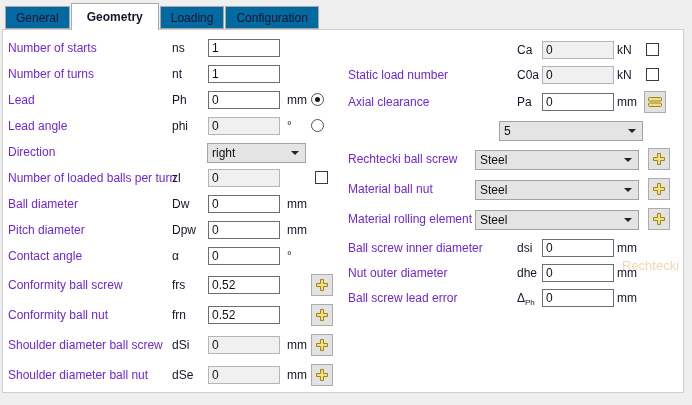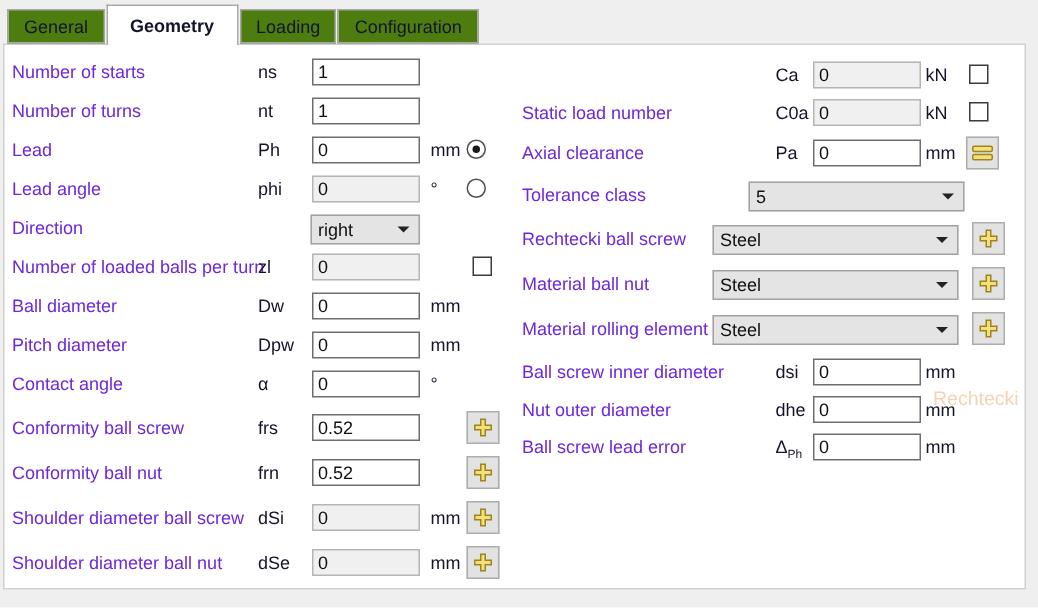--- a/index.html
+++ b/index.html
@@ -14,21 +14,21 @@
   .panel {
     position:absolute; left:2px; top:29px; width:682px; height:364px;
     background:#ffffff; border:1px solid #cfcfcf;
   }
   .tabs {
     position:absolute; left:5px; top:3px; height:27px;
     display:flex; align-items:flex-end; z-index:3;
   }
   .tab {
     height:23px; margin-right:1px; margin-bottom:1px;
-    background:#4d7c0f; border:1px solid #a8a8a8;
+    background:#0369a1; border:1px solid #a8a8a8;
     display:flex; align-items:center; padding:0 10px;
     color:#14142b; cursor:default; white-space:nowrap;
   }
   .tab.active {
     height:27px; margin-bottom:0; background:#ffffff;
     border-bottom:none; padding:0 15px; z-index:4;font-weight:bold;
   }
   
   .row { position:absolute; height:22px; z-index:2; }
   .lrow { left:8px;  width:334px; }
@@ -56,21 +56,21 @@
     background:#e4e4e4; border:1px solid #a2a2a2;
     display:flex; align-items:center; justify-content:space-between;
     padding:0 6px 0 4px; cursor:default;
   }
   .combo .ctext { color:#101010; }
   .arr {
     width:0; height:0;
     border-left:4px solid transparent; border-right:4px solid transparent;
     border-top:4px solid #222;
   }
-  .combo-direction { left:199px; width:73px;  }
+  .combo-direction { left:199px; width:99px;  }
   .combo-tol      { left:151px; width:144px; }
   .combo-mat      { left:127px; width:164px; }
   
   .sqbtn {
     position:absolute; top:-2px; width:22px; height:22px;
     background:#e2e2e2; border:1px solid #acacac;
     display:flex; align-items:center; justify-content:center;
     padding:0; cursor:default;
   }
   .lrow .sqbtn { left:303px; }
@@ -241,21 +241,20 @@
   <span class="unit">mm</span>
   <button class="sqbtn menu">
     <svg width="14" height="12" viewBox="0 0 14 12">
       <rect x="0.5" y="1.5" width="13" height="3.5" rx="1" fill="#f3e07a" stroke="#9c841f"></rect>
       <rect x="0.5" y="7" width="13" height="3.5" rx="1" fill="#f3e07a" stroke="#9c841f"></rect>
     </svg>
   </button>
 </div>
 
 <div class="row rrow" style="top:121px">
-  <span class="lab">Tolerance class</span>
   <div class="combo combo-tol">
     <span class="ctext">5</span>
     <span class="arr"></span>
   </div>
 </div>
 
 <div class="row rrow" style="top:150px">
   <span class="lab">Rechtecki ball screw</span>
   <div class="combo combo-mat">
     <span class="ctext">Steel</span>

